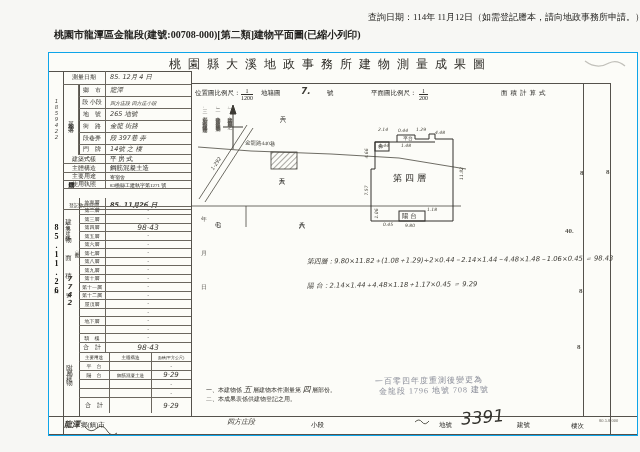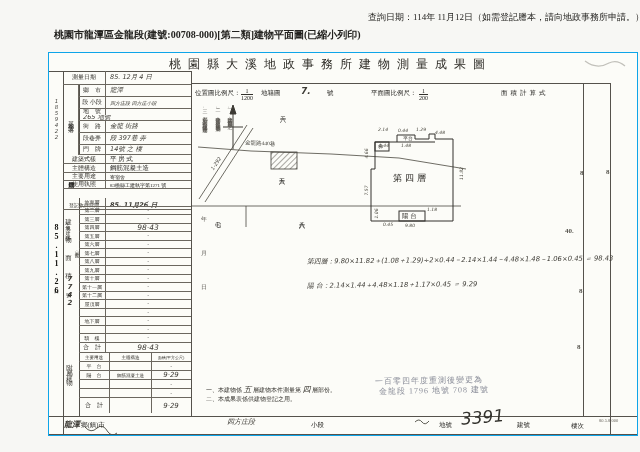--- a/index.html
+++ b/index.html
@@ -84,21 +84,21 @@
           <span class="cell val hand" style="width: 84px;">85. 12月 4 日</span>
         </div>
         <div class="trow" style="left: 30px; top: 32px; width: 112px; height: 12px;">
           <span class="cell lbl" style="width: 27px;">鄉　市</span>
           <span class="cell val hand" style="width: 84px;">龍潭</span>
         </div>
         <div class="trow" style="left: 30px; top: 44px; width: 112px; height: 12px;">
           <span class="cell lbl" style="width: 27px;">段 小段</span>
           <span class="cell val hand" style="width: 84px; font-size: 5px;">四方庄段 四方庄小段</span>
         </div>
-        <div class="trow" style="left: 30px; top: 56px; width: 112px; height: 12px; flex-direction: column;">
+        <div class="trow" style="left: 30px; top: 56px; width: 112px; height: 12px;">
           <span class="cell lbl" style="width: 27px;">地　號</span>
           <span class="cell val hand" style="width: 84px;">265 地號</span>
         </div>
         <div class="trow" style="left: 30px; top: 68px; width: 112px; height: 12px;">
           <span class="cell lbl" style="width: 27px;">街　路</span>
           <span class="cell val hand" style="width: 84px;">金龍 街路</span>
         </div>
         <div class="trow" style="left: 30px; top: 80px; width: 112px; height: 12px;">
           <span class="cell lbl" style="width: 27px;">段巷弄</span>
           <span class="cell val hand" style="width: 84px;">段 397巷 弄</span>

